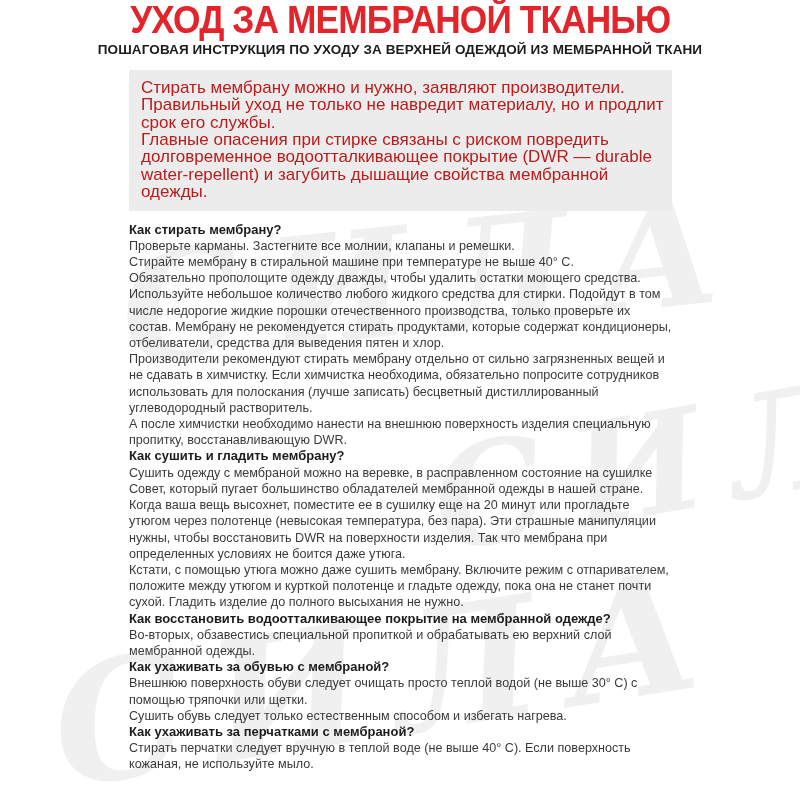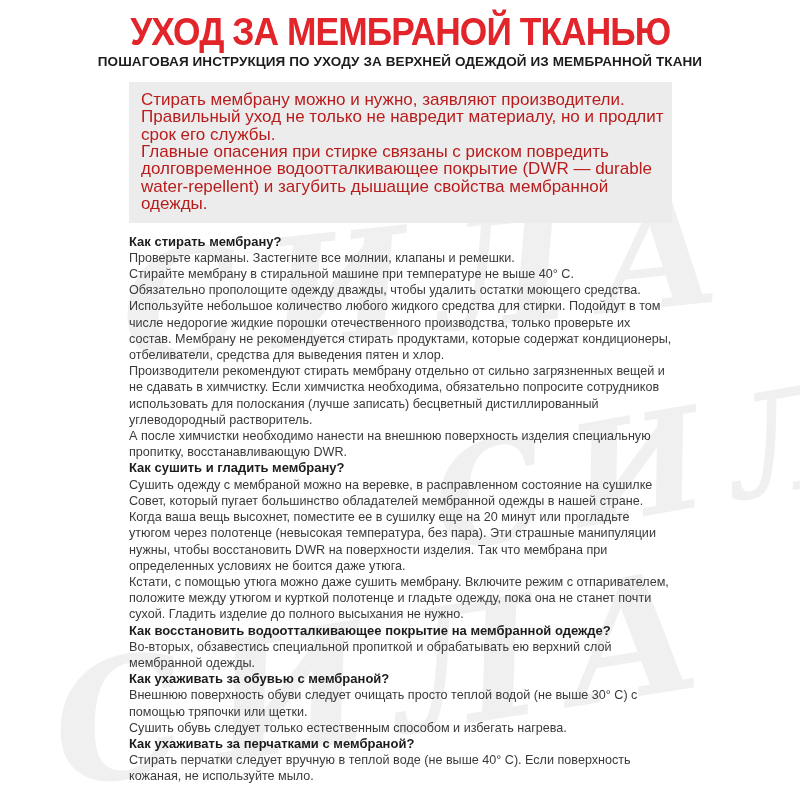--- a/index.html
+++ b/index.html
@@ -36,21 +36,20 @@
     user-select: none;
   }
   .watermark.w1 { left: 120px; top: 190px; font-size: 150px; transform: rotate(-6deg); }
   .watermark.w2 { left: 430px; top: 370px; font-size: 140px; transform: rotate(-10deg); }
   .watermark.w3 { left: 50px;  top: 580px; font-size: 165px; transform: rotate(-9deg); }
   
   .header {
     position: relative;
     z-index: 1;
     text-align: center;
-    padding-top: 12px;
   }
   .title {
     display: inline-block;
     color: #e2242b;
     font-size: 38px;
     font-weight: bold;
     letter-spacing: -1px;
     transform: scaleX(0.93);
     transform-origin: center top;
     line-height: 1.1;

